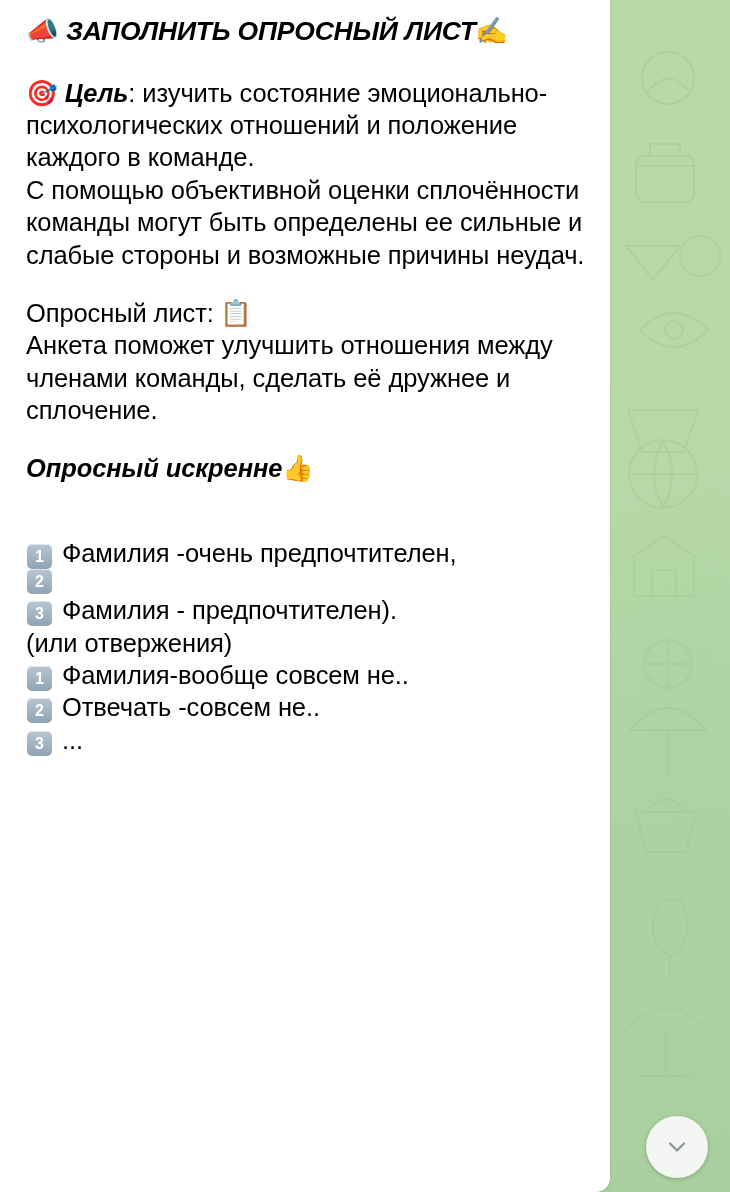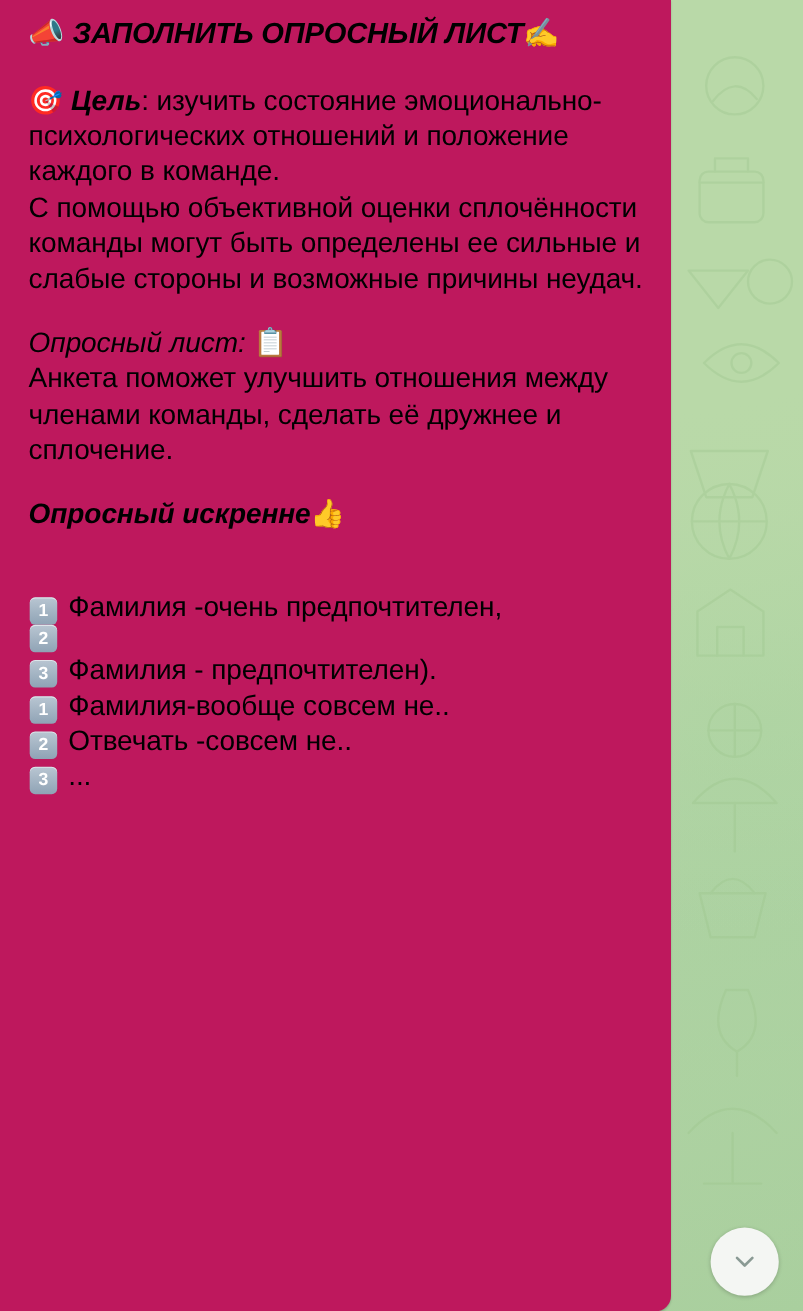--- a/index.html
+++ b/index.html
@@ -30,41 +30,40 @@
     opacity: 0.35;
   }
 
   
   #message-bubble {
     position: absolute;
     left: 0;
     top: 0;
     width: 610px;
     height: 1192px;
-    background: #be185d;
+    background: #ffffff;
     border-bottom-right-radius: 14px;
     box-shadow: 0 1px 2px rgba(0,0,0,0.18);
     box-sizing: border-box;
     padding: 14px 20px 0 26px;
     overflow: hidden;
   }
 
   .msg-text {
     color: #000000;
     font-size: 25.5px;
     line-height: 1.27;
     letter-spacing: -0.1px;
     word-wrap: break-word;
   }
   .bold-italic {
     font-weight: bold;
     font-style: italic;
   }
   .italic {
-    font-style: italic;
   }
   .heading {
     font-weight: bold;
     font-style: italic;
     font-size: 26.5px;
     letter-spacing: -0.2px;
   }
   .emoji {
     font-family: "DejaVu Sans", sans-serif;
     font-style: normal;
@@ -192,20 +191,21 @@
     <span>Фамилия -очень предпочтителен,</span>
   </div>
   <div class="msg-text list-line">
     <span class="keycap">2</span>
   </div>
   <div class="msg-text list-line">
     <span class="keycap">3</span>
     <span>Фамилия -  предпочтителен).</span>
   </div>
 
+  <p class="para msg-text">(или отвержения)</p>
 
   <div class="msg-text list-line">
     <span class="keycap">1</span>
     <span>Фамилия-вообще совсем не..</span>
   </div>
   <div class="msg-text list-line">
     <span class="keycap">2</span>
     <span>Отвечать -совсем не..</span>
   </div>
   <div class="msg-text list-line">

